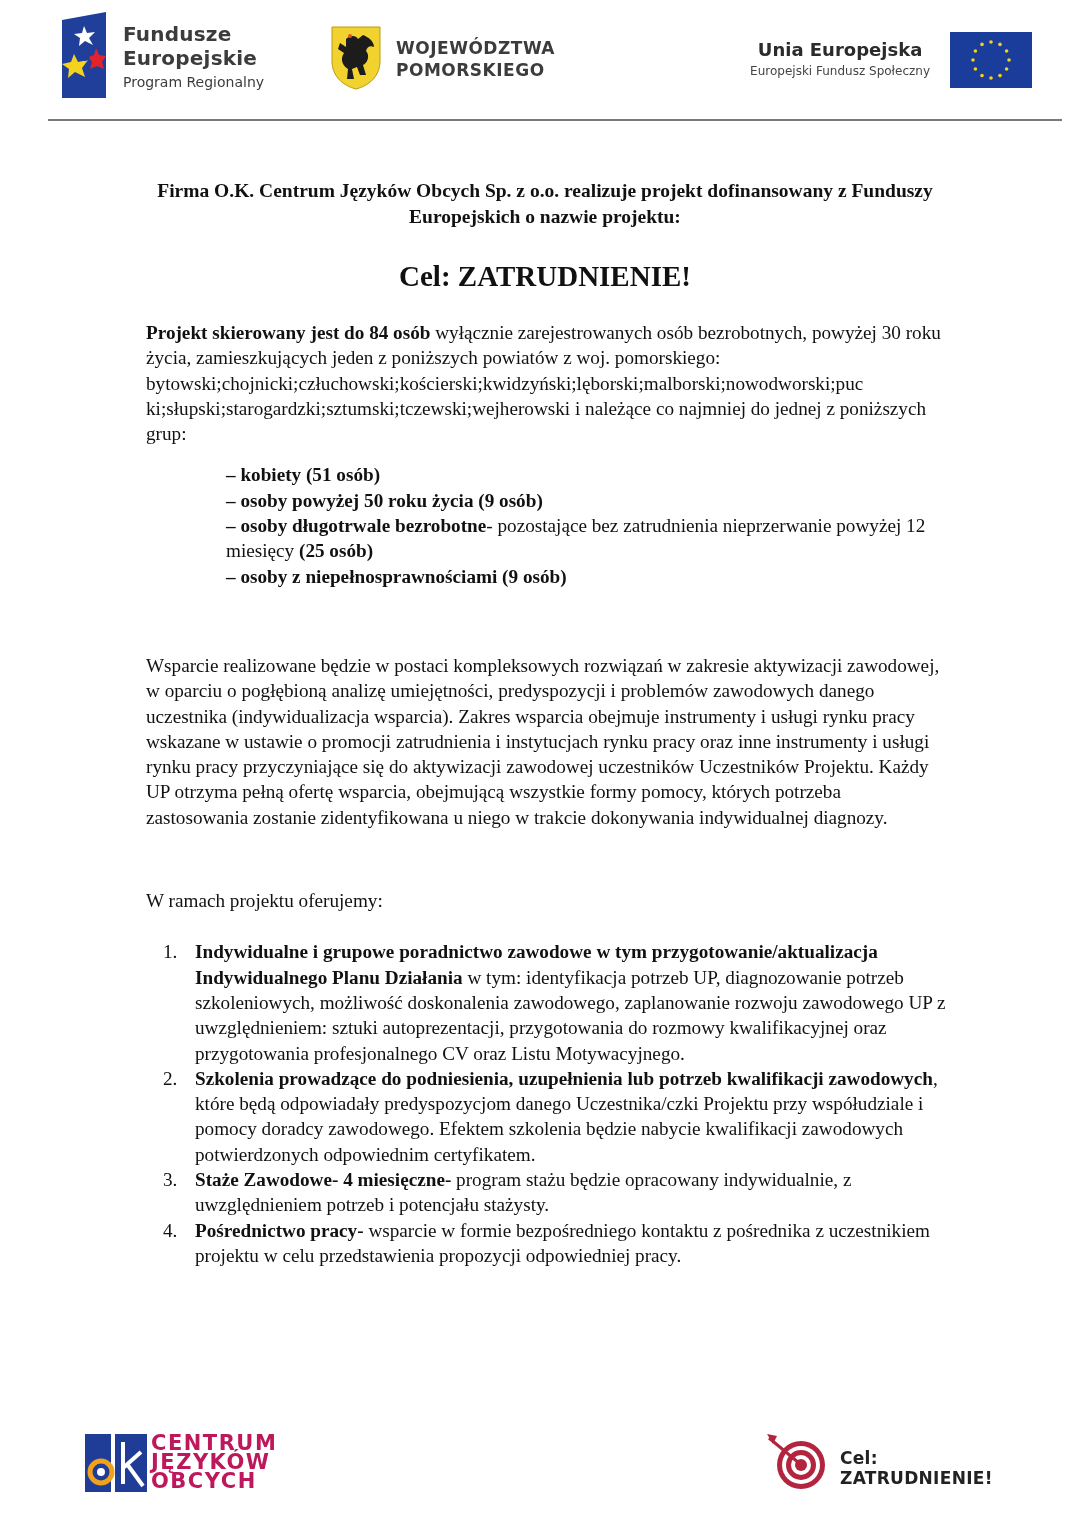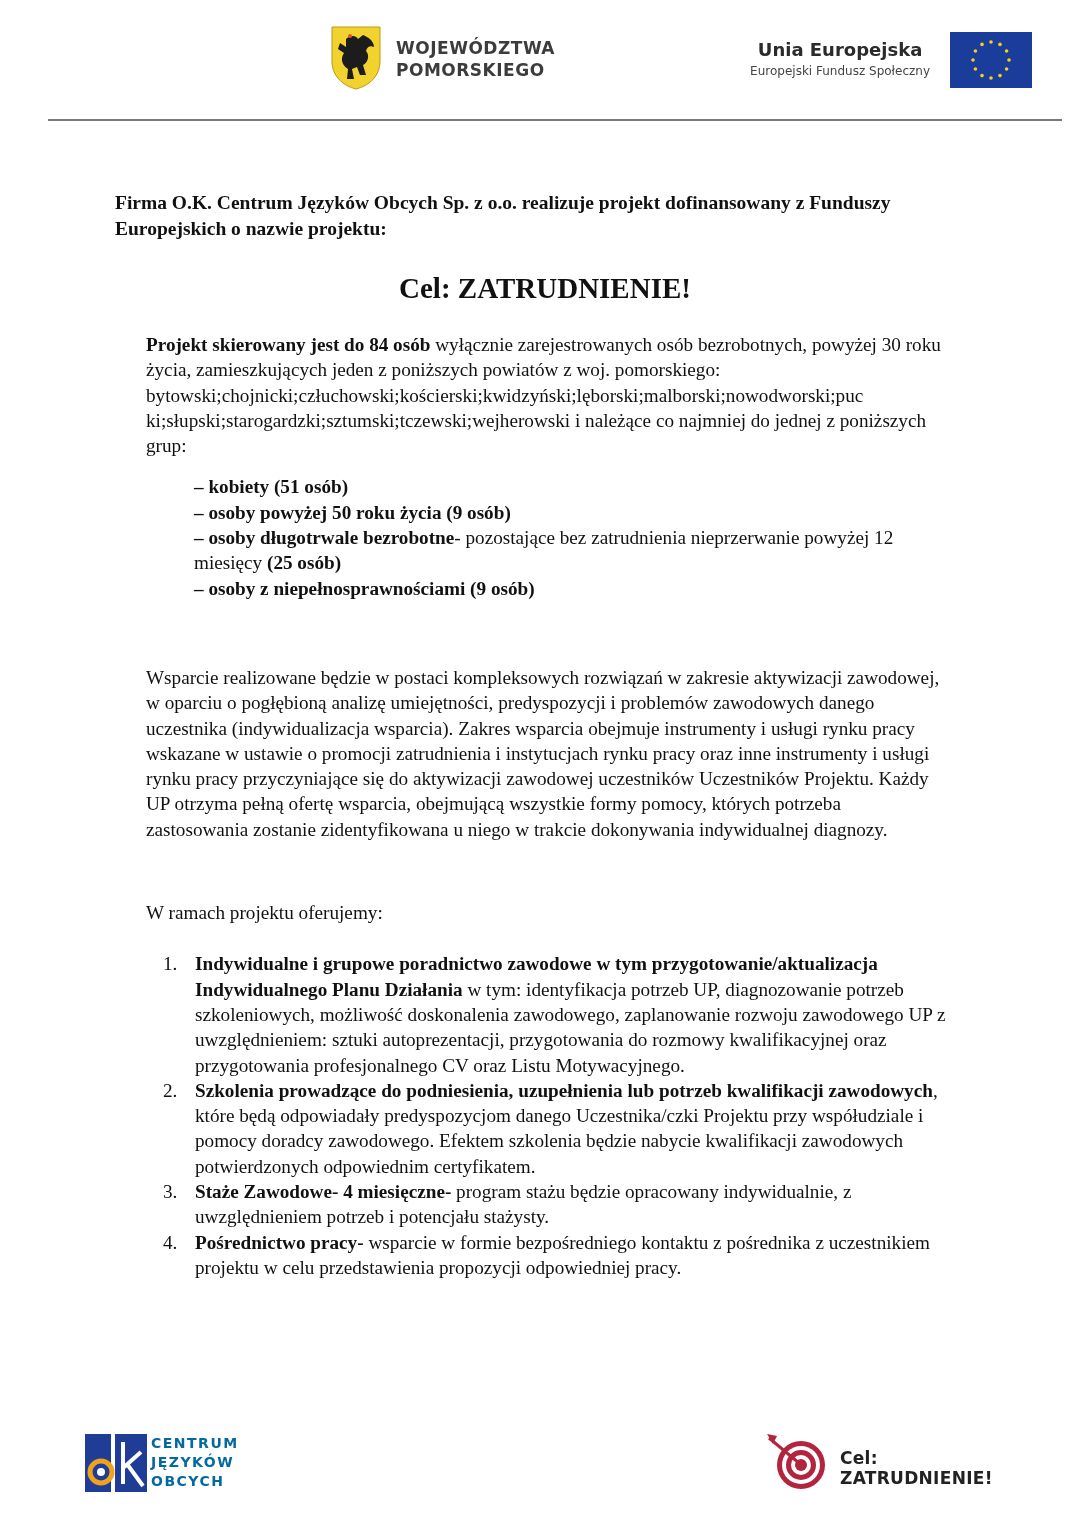--- a/index.html
+++ b/index.html
@@ -24,48 +24,62 @@
     .ue-logo { position: absolute; left: 750px; top: 28px; width: 290px; height: 64px; }
     .ue-text { position: absolute; right: 110px; top: 10px; text-align: center; color: #2b2b2b; }
     .ue-t1 { display:block; font-size: 18px; font-weight: bold; line-height: 24px; }
     .ue-t2 { display:block; font-size: 12px; line-height: 18px; color:#444; }
     .eu-flag { position: absolute; right: 8px; top: 4px; width: 82px; height: 56px; background: #1a3d9c; }
 
     .hdr-rule { position: absolute; left: 48px; top: 119px; width: 1014px; height: 2px; background: #7a7a7a; }
 
     
     .doc { position: absolute; left: 130px; top: 178px; width: 830px; font-size: 19.2px; line-height: 25.3px; }
-    .intro { font-weight: bold; font-size: 19.5px; line-height: 26px; margin: 12px; width: 860px; margin-left: -15px; }
+    .intro { text-align: center; font-weight: bold; font-size: 19.5px; line-height: 26px; margin: 0; width: 860px; margin-left: -15px; }
     .title { text-align: center; font-weight: bold; font-size: 29px; line-height: 36px; margin: 28px 0 26px 0; }
     p { margin: 16px; }
     .b { font-weight: bold; }
     .groups { margin: 0; padding-left: 64px; }
-    .groups .g { display: block; }
+    .groups .g { display: block; margin-left: 32px; }
     .gap { height: 24px; }
     .gap-lg { height: 26px; }
     .offer-title { font-weight: normal; margin: 16px; }
     ol.offer { margin: 26px 0 0 0; padding: 0; list-style: none; }
     ol.offer li { position: relative; padding-left: 65px; }
     ol.offer li .num { position: absolute; left: 33px; top: 0; }
 
     
     .cjo-logo { position: absolute; left: 85px; top: 1432px; width: 150px; height: 62px; }
     .cjo-blocks { position: absolute; left: 0; top: 2px; width: 62px; height: 58px; }
-    .cjo-text { position: absolute; left: 66px; top: 2px; color: #0369a1; font-weight: bold; font-size: 14px; line-height: 19px; letter-spacing: 1.5px; }
+    .cjo-text { position: absolute; left: 66px; top: 2px; color: #be185d; font-weight: bold; font-size: 21px; line-height: 19px; letter-spacing: 1.5px; }
     .cjo-text span { display: block; }
 
     .cel-logo { position: absolute; left: 765px; top: 1432px; width: 260px; height: 60px; }
     .cel-target { position: absolute; left: 0; top: 0; width: 64px; height: 60px; }
     .cel-text { position: absolute; left: 75px; top: 16px; font-size: 17px; font-weight: bold; color: #222; letter-spacing: 0.3px; }
   </style>
 </head>
 <body>
 
 <div class="hdr sans">
 
+  <div class="fe-logo">
+    <svg class="fe-mark" viewBox="0 0 44 86">
+      <polygon points="0,8 44,0 44,86 0,86" fill="#1f3f9a"></polygon>
+      <polygon points="22,14 25,21 33,20 27,26 31,33 23,29 17,34 18,26 12,22 20,21" fill="#ffffff"></polygon>
+      <polygon points="12,42 16,50 26,48 20,56 23,65 13,60 6,66 7,57 0,52 9,50" fill="#f4d31f"></polygon>
+      <polygon points="34,36 37,43 44,44 40,50 42,57 35,54 28,57 30,50 26,45 32,43" fill="#e4222b"></polygon>
+      <circle cx="23" cy="44" r="5" fill="#1f3f9a"></circle>
+    </svg>
+    <div class="fe-text">
+      <span class="fe-t1">Fundusze</span>
+      <span class="fe-t1">Europejskie</span>
+      <span class="fe-t3">Program Regionalny</span>
+    </div>
+  </div>
 
   <div class="um-logo">
     <svg class="um-crest" viewBox="0 0 52 65">
       <path d="M2,2 H50 V36 C50,52 38,61 26,64 C14,61 2,52 2,36 Z" fill="#f1d22e" stroke="#b99a10" stroke-width="1"></path>
       <path d="M16,14 C20,10 26,10 28,14 L33,10 C38,12 44,16 44,22 C40,20 37,22 36,26 C40,30 38,38 33,40 L36,50 L30,50 L27,42 L22,44 L24,54 L17,54 L18,44 C12,40 10,34 14,28 L8,24 L10,18 L16,22 Z" fill="#1c1c1c"></path>
       <circle cx="20" cy="11" r="2" fill="#e05a1e"></circle>
     </svg>
     <div class="um-text">
       <span class="um-t">WOJEWÓDZTWA POMORSKIEGO</span>
     </div>

